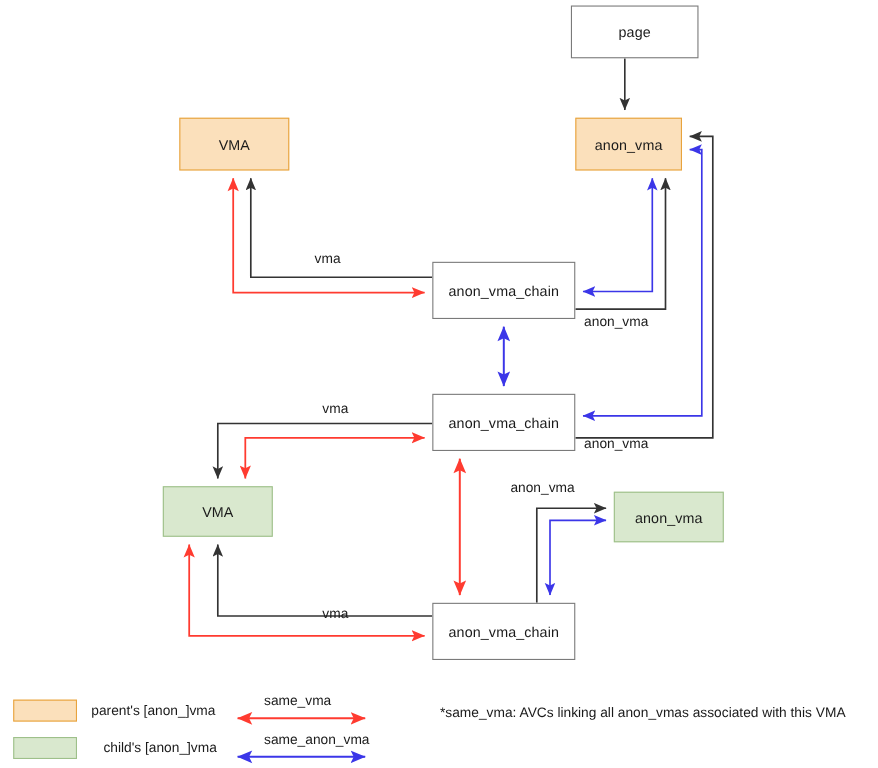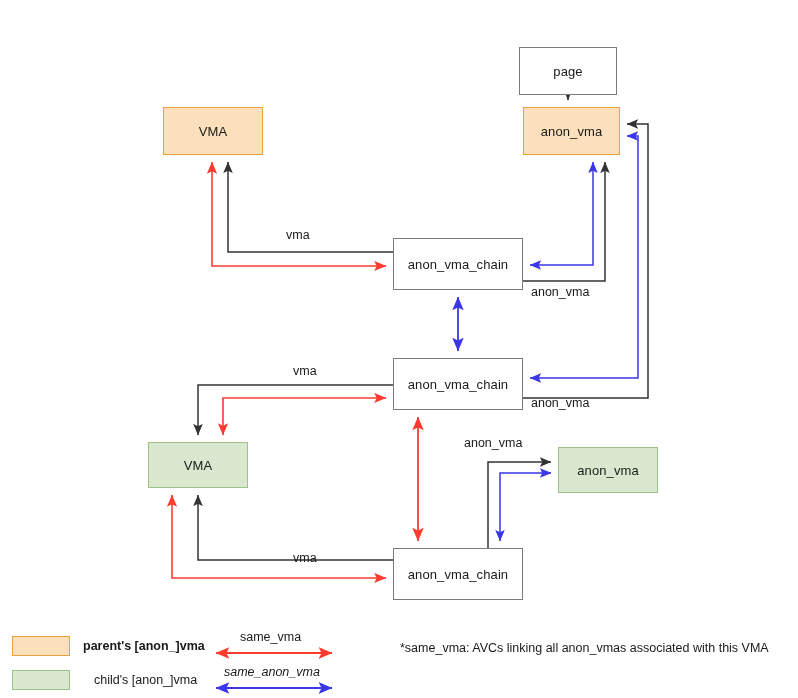--- a/index.html
+++ b/index.html
@@ -151,21 +151,21 @@
     </g>
 
     <g>
       <path d="M216,653 L332,653" fill="none" stroke="#ff3b30" stroke-width="1.8" marker-start="url(#arr-red-start)" marker-end="url(#arr-red)"></path>
     </g>
     <g>
       <path d="M216,688 L332,688" fill="none" stroke="#3b36e8" stroke-width="1.8" marker-start="url(#arr-blue-start)" marker-end="url(#arr-blue)"></path>
     </g>
   </svg>
 
-  <div class="node node-plain" style="left:519px; top:5px; width:98px; height:48px;margin-top:42px;">
+  <div class="node node-plain" style="left:519px; top:5px; width:116px; height:48px;">
     <span>page</span>
   </div>
 
   <div class="node node-parent" style="left:523px; top:107px; width:97px; height:48px;">
     <span>anon_vma</span>
   </div>
 
   <div class="node node-parent" style="left:163px; top:107px; width:100px; height:48px;">
     <span>VMA</span>
   </div>
@@ -191,23 +191,23 @@
   </div>
 
   <div class="edge-label" style="left:286px; top:228px;">vma</div>
   <div class="edge-label" style="left:531px; top:285px;">anon_vma</div>
   <div class="edge-label" style="left:293px; top:364px;">vma</div>
   <div class="edge-label" style="left:531px; top:396px;">anon_vma</div>
   <div class="edge-label" style="left:464px; top:436px;">anon_vma</div>
   <div class="edge-label" style="left:293px; top:551px;">vma</div>
 
   <div class="legend-swatch node-parent" style="left:12px; top:636px;"></div>
-  <div class="legend-text" style="left:83px; top:639px;font-weight:bold;">parent's [anon_]vma</div>
+  <div class="legend-text" style="left:83px; top:639px;">parent's [anon_]vma</div>
 
   <div class="legend-swatch node-child" style="left:12px; top:670px;"></div>
   <div class="legend-text" style="left:94px; top:673px;">child's [anon_]vma</div>
 
   <div class="legend-text" style="left:240px; top:630px;">same_vma</div>
-  <div class="legend-text" style="left:224px; top:665px;font-style:italic;">same_anon_vma</div>
+  <div class="legend-text" style="left:240px; top:665px;">same_anon_vma</div>
 
   <div class="legend-note" style="left:400px; top:641px;">*same_vma: AVCs linking all anon_vmas associated with this VMA</div>
 
 </div>
 
 </body></html>

